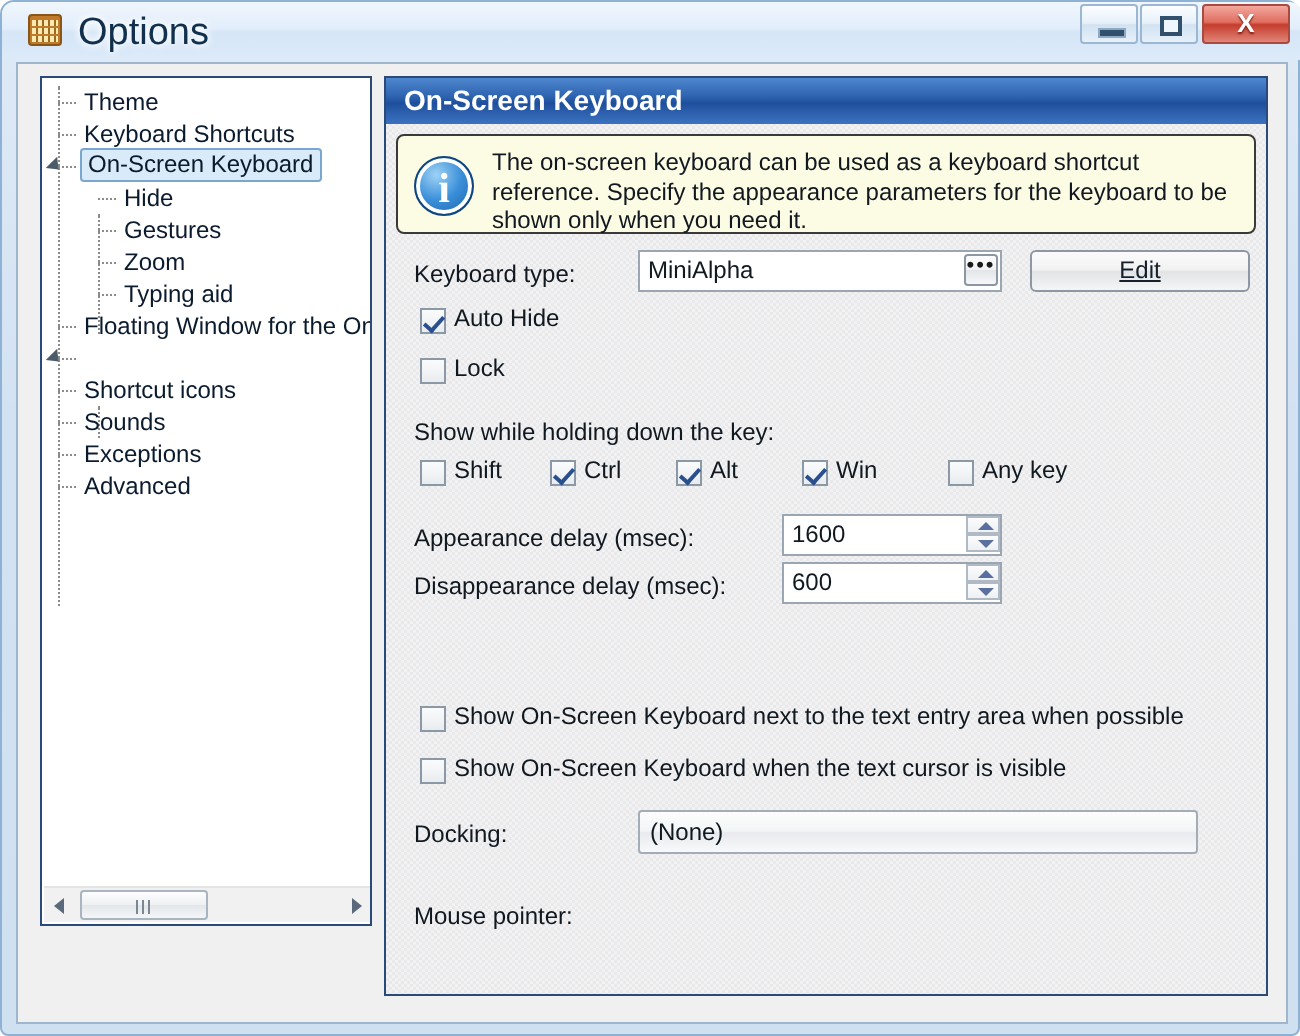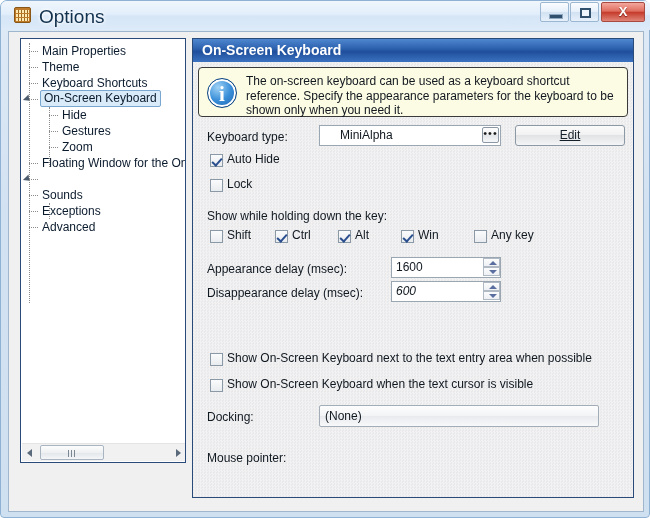--- a/index.html
+++ b/index.html
@@ -262,21 +262,21 @@
   }
 
   .textbox {
     position: absolute;
     box-sizing: border-box;
     background: #ffffff;
     border: 1px solid #9aa6b2;
     font-size: 12px;
     color: #101820;
     line-height: 19px;
-    padding-left: 20px;
+    padding-left: 4px;
     white-space: nowrap;
     overflow: hidden;
   }
   .ellipsis-btn {
     position: absolute;
     right: 2px; top: 2px;
     width: 17px; height: 16px;
     box-sizing: border-box;
     border: 1px solid #8b97a3;
     border-radius: 2px;
@@ -407,24 +407,20 @@
 
   <div id="client">
 
     <div id="tree-panel">
       <div class="vline" style="left:8px; top:4px; height:260px;"></div>
       <div class="vline" style="left:28px; top:68px; height:60px;"></div>
       <div class="vline" style="left:28px; top:164px; height:16px;"></div>
       <div id="tree-list">
           <div class="tnode lvl1">
             <span class="dash"></span>
-            <span class="tlabel">Main Properties</span>
-          </div>
-          <div class="tnode lvl1">
-            <span class="dash"></span>
             <span class="tlabel">Theme</span>
           </div>
           <div class="tnode lvl1">
             <span class="dash"></span>
             <span class="tlabel">Keyboard Shortcuts</span>
           </div>
           <div class="tnode lvl1 selected">
             <span class="expander"></span>
             <span class="dash"></span>
             <span class="tlabel">On-Screen Keyboard</span>
@@ -434,27 +430,35 @@
             <span class="tlabel">Hide</span>
           </div>
           <div class="tnode lvl2">
             <span class="dash"></span>
             <span class="tlabel">Gestures</span>
           </div>
           <div class="tnode lvl2">
             <span class="dash"></span>
             <span class="tlabel">Zoom</span>
           </div>
+          <div class="tnode lvl2">
+            <span class="dash"></span>
+            <span class="tlabel">Typing aid</span>
+          </div>
           <div class="tnode lvl1">
             <span class="dash"></span>
             <span class="tlabel">Floating Window for the On-</span>
           </div>
           <div class="tnode lvl1">
             <span class="expander"></span>
             <span class="dash"></span>
+          </div>
+          <div class="tnode lvl1">
+            <span class="dash"></span>
+            <span class="tlabel">Shortcut icons</span>
           </div>
           <div class="tnode lvl1">
             <span class="dash"></span>
             <span class="tlabel">Sounds</span>
           </div>
           <div class="tnode lvl1">
             <span class="dash"></span>
             <span class="tlabel">Exceptions</span>
           </div>
           <div class="tnode lvl1">
@@ -532,21 +536,21 @@
               <i></i>
             </div>
           <div class="half down">
               <i></i>
             </div>
         </div>
       </div>
 
       <div class="lbl" style="left:14px; top:247px;">Disappearance delay (msec):</div>
       <div class="spin-wrap" style="left:198px; top:242px;">
-        <div class="spin-field" style="width:110px; height:21px;font-style:italic;">600</div>
+        <div class="spin-field" style="width:110px; height:21px;">600</div>
         <div class="spin-btns" style="left:92px;">
           <div class="half up">
               <i></i>
             </div>
           <div class="half down">
               <i></i>
             </div>
         </div>
       </div>
 

